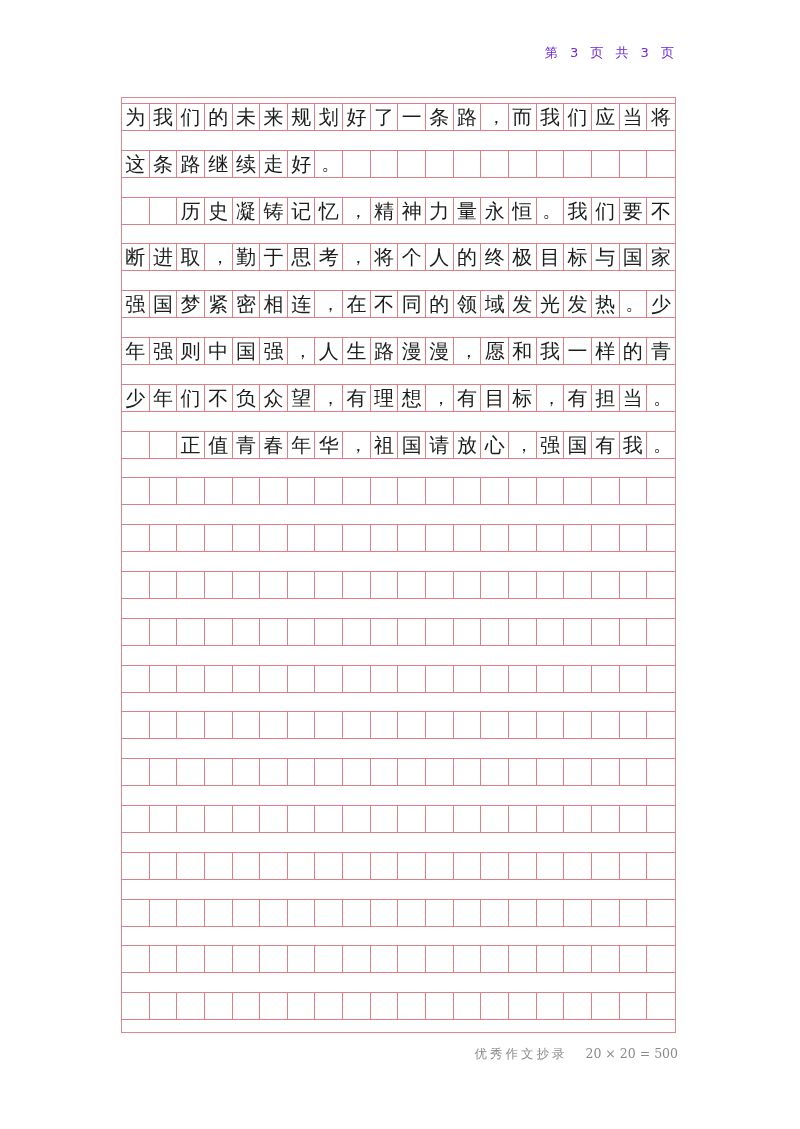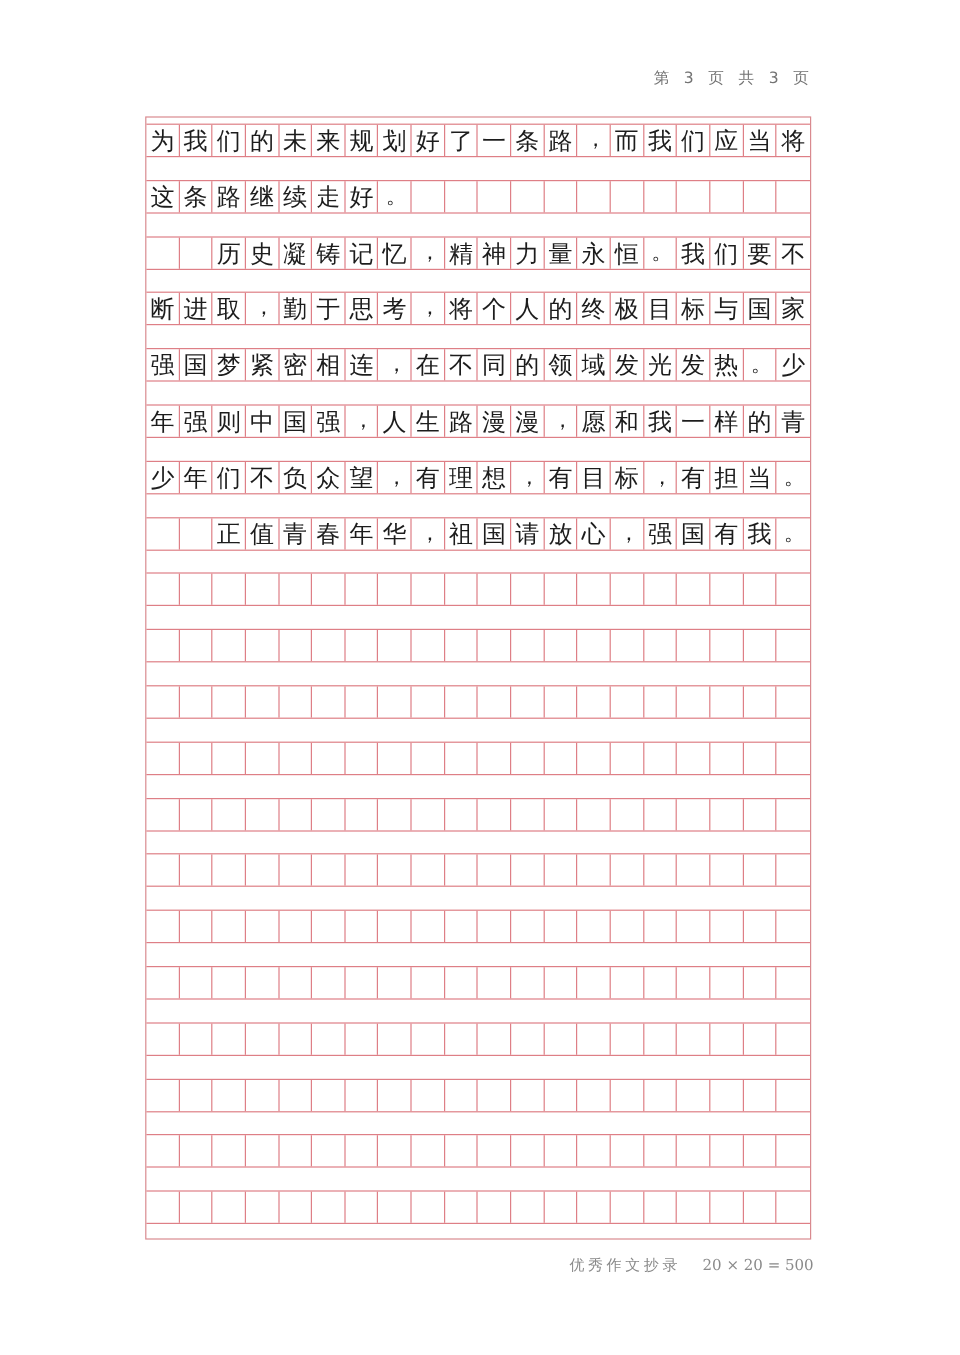--- a/index.html
+++ b/index.html
@@ -9,24 +9,24 @@
   }
   body {
     width: 800px;
     height: 1129px;
     position: relative;
     overflow: hidden;
     font-family: "DejaVu Serif", "Liberation Serif", serif;
   }
   .page-header {
     position: absolute;
-    top: 56px;
+    top: 44px;
     right: 122px;
     font-size: 13px;
-    color: #737373;
+    color: #6d28d9;
     letter-spacing: 2px;
     font-family: "DejaVu Sans", "Liberation Sans", sans-serif;
   }
   .page-header span { margin: 0 2px; }
   .grid-sheet {
     position: absolute;
     left: 121px;
     top: 97px;
     width: 555px;
     height: 936px;

